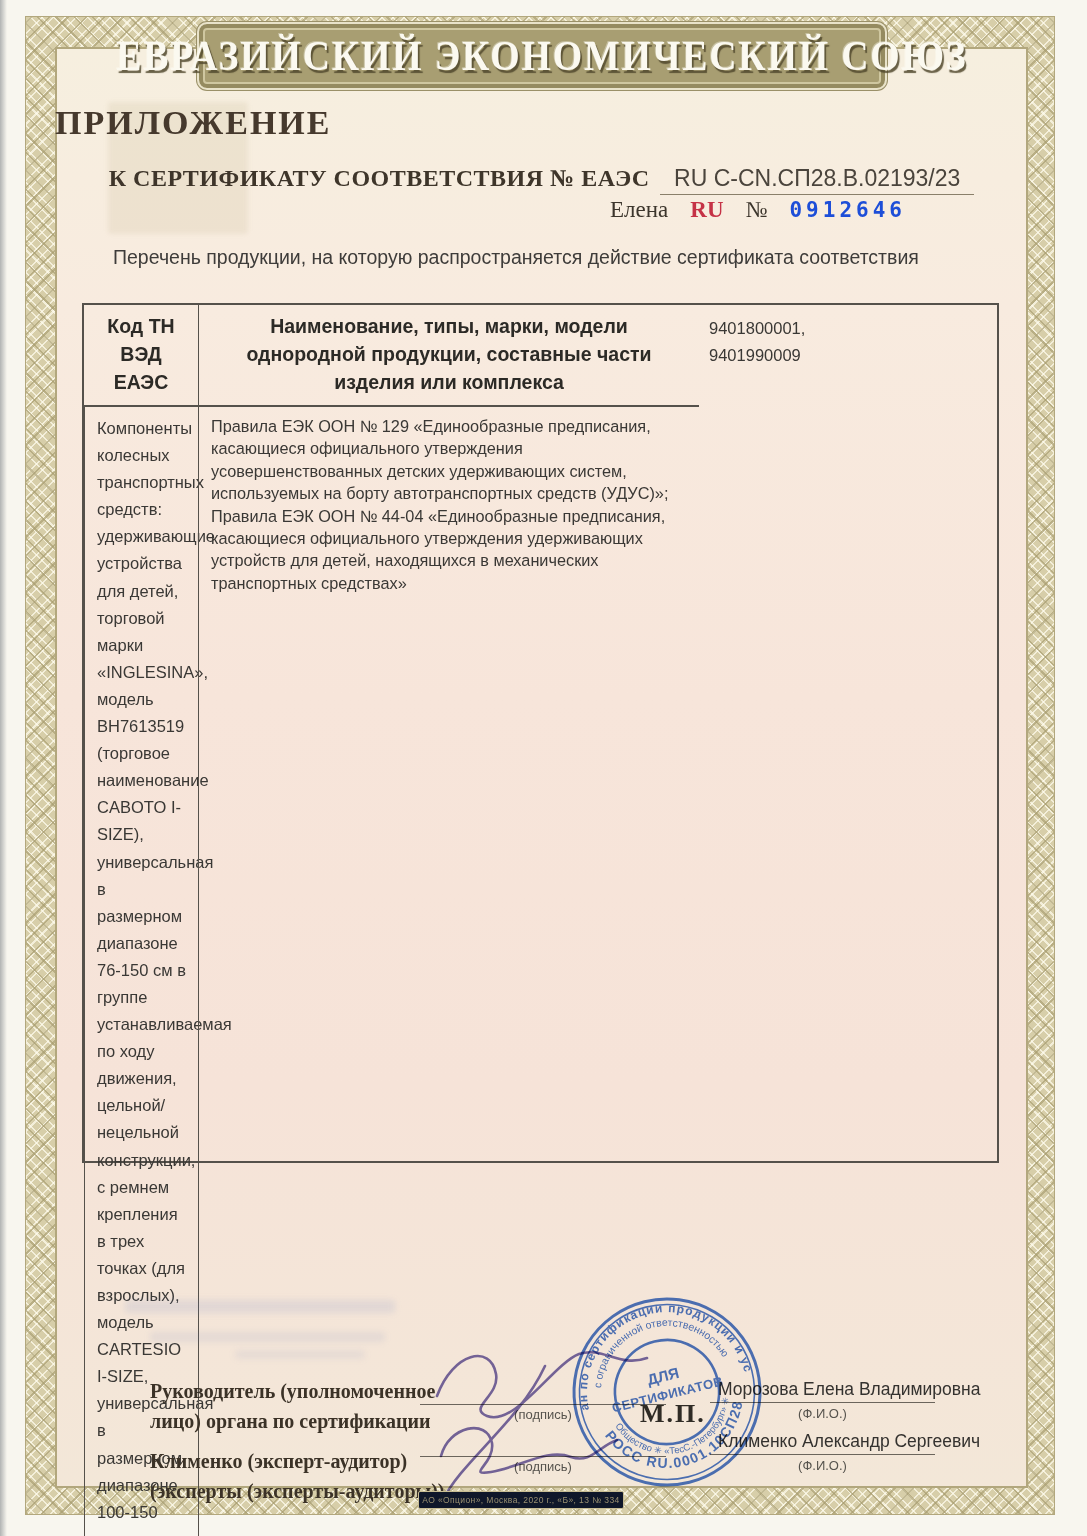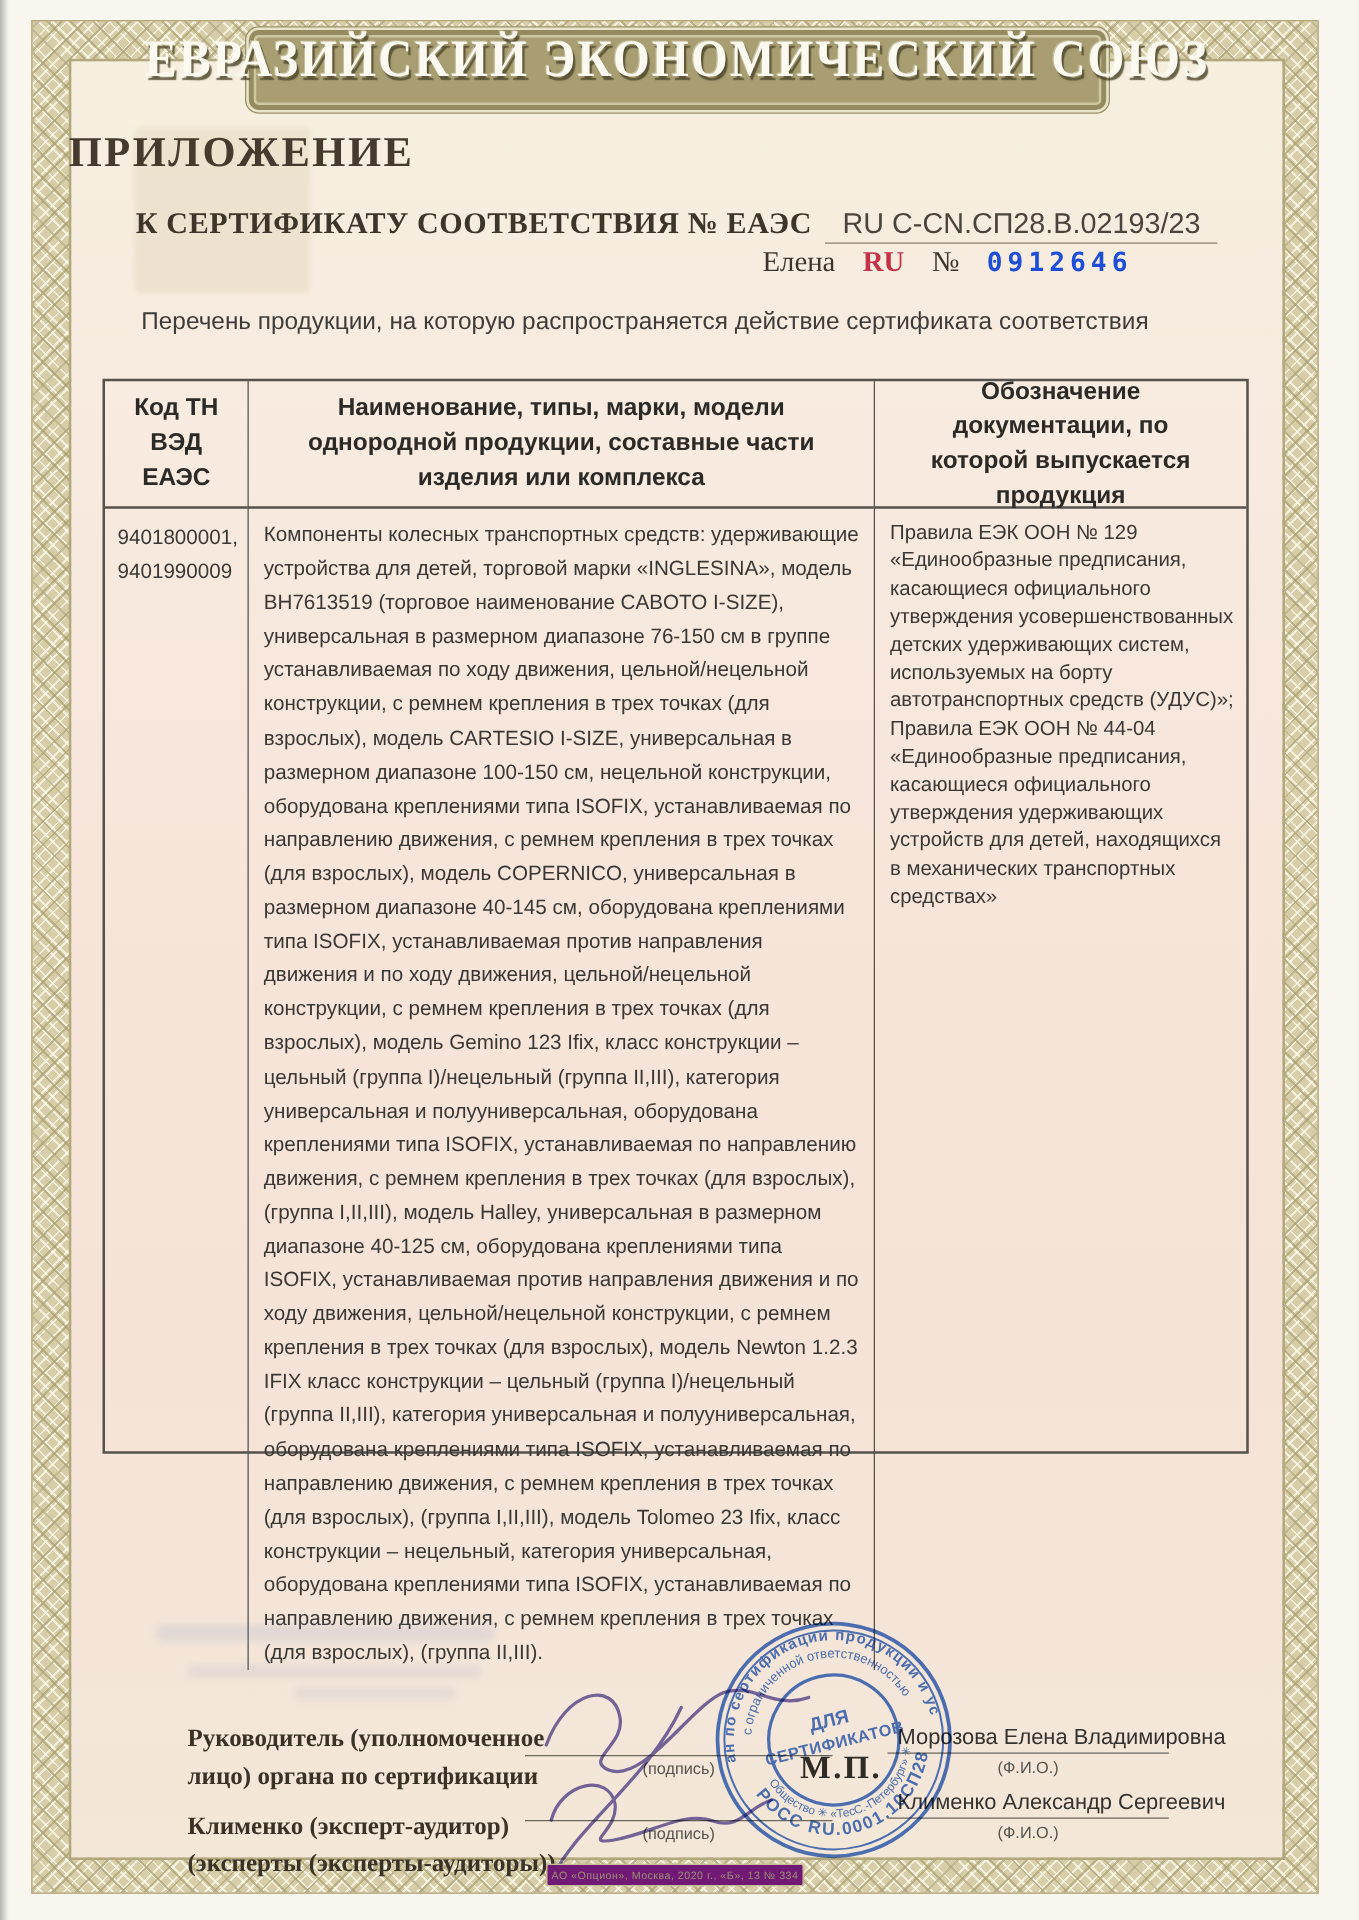--- a/index.html
+++ b/index.html
@@ -19,21 +19,21 @@
   
   .inner{position:absolute;left:55px;top:47px;width:973px;height:1441px;box-sizing:border-box;
         border:2px solid #b2a77d;
         background:linear-gradient(180deg,#f6efdf 0%,#f8ebdf 18%,#f7e5da 45%,#f6e3d8 72%,#f3e7d8 100%);}
   .ghost-rect{position:absolute;left:108px;top:102px;width:140px;height:132px;
         background:rgba(196,176,140,.18);filter:blur(2px);border-radius:4px;}
   
   .banner{position:absolute;left:197px;top:22px;width:690px;height:68px;border-radius:10px;
         background:#a89e72;border:2px solid #e9e3ca;box-sizing:border-box;
         box-shadow:inset 0 0 0 4px #958b60, inset 0 0 0 6px #cfc7a0, 0 0 0 1px #9a9068;
-        display:flex;align-items:flex-start;justify-content:center;}
+        display:flex;align-items:center;justify-content:center;}
   .banner-text{font-family:"Liberation Serif",serif;font-weight:bold;font-size:42px;
         color:#fbf9f0;white-space:nowrap;letter-spacing:2px;transform:scaleX(.9);
         text-shadow:2px 3px 1px rgba(80,72,45,.85), -1px -1px 0 rgba(255,255,250,.35);}
   .doc-title{position:absolute;left:55px;top:104px;width:973px;text-align:left;
         font-family:"Liberation Serif",serif;font-weight:bold;font-size:34px;color:#46392d;
         letter-spacing:2px;}
   .cert-line{position:absolute;left:55px;top:165px;width:973px;text-align:center;white-space:nowrap;}
   .cert-prefix{font-family:"Liberation Serif",serif;font-weight:bold;font-size:24px;color:#3e352a;letter-spacing:.5px;}
   .cert-number{font-family:"Liberation Sans",sans-serif;font-size:23px;color:#4a443c;
         border-bottom:1px solid #8a7f6a;padding:0 14px 3px 14px;margin-left:6px;}
@@ -79,23 +79,23 @@
   .cf2{left:710px;top:1458px;width:225px;}
   .sig-name{position:absolute;font-size:17.5px;color:#34322f;white-space:nowrap;}
   .nm1{left:718px;top:1379px;}
   .nm2{left:718px;top:1431px;}
   .mp-mark{position:absolute;left:640px;top:1399px;width:60px;text-align:center;
         font-family:"Liberation Serif",serif;font-weight:bold;font-size:26px;color:#2f2b25;letter-spacing:2px;}
   .stamp-svg{position:absolute;left:566px;top:1291px;width:202px;height:202px;
         mix-blend-mode:multiply;opacity:.88;}
   .autograph-svg{position:absolute;left:395px;top:1330px;width:300px;height:185px;
         mix-blend-mode:multiply;opacity:.82;}
-  .imprint{position:absolute;left:437px;top:1491px;width:204px;height:16px;
+  .imprint{position:absolute;left:418px;top:1491px;width:204px;height:16px;
         display:flex;align-items:center;justify-content:center;
-        background:#701a75;border:1px solid #c8bd94;border-radius:2px;
+        background:#0f172a;border:1px solid #c8bd94;border-radius:2px;
         font-size:8.5px;color:#9b9172;letter-spacing:.4px;white-space:nowrap;overflow:hidden;}
 </style>
 </head>
 <body>
 
 <div class="page">
 
   <div class="border-band"></div>
   <div class="inner"></div>
   <div class="ghost-rect"></div>
@@ -120,24 +120,20 @@
 
   <div class="intro">Перечень продукции, на которую распространяется действие сертификата соответствия</div>
 
   <div class="ptable">
     <div class="th hb">Код ТН
 ВЭД
 ЕАЭС</div>
     <div class="th hb cb">Наименование, типы, марки, модели
 однородной продукции, составные части
 изделия или комплекса</div>
-    <div class="th hb cb">Обозначение
-документации, по
-которой выпускается
-продукция</div>
     <div class="td code-cell">9401800001,
 9401990009</div>
     <div class="td desc-cell cb">Компоненты колесных транспортных средств: удерживающие устройства для детей, торговой марки «INGLESINA», модель ВН7613519 (торговое наименование CABOTO I-SIZE), универсальная в размерном диапазоне 76-150 см в группе устанавливаемая по ходу движения, цельной/нецельной конструкции, с ремнем крепления в трех точках (для взрослых), модель CARTESIO I-SIZE, универсальная в размерном диапазоне 100-150 см, нецельной конструкции, оборудована креплениями типа ISOFIX, устанавливаемая по направлению движения, с ремнем крепления в трех точках (для взрослых), модель COPERNICO, универсальная в размерном диапазоне 40-145 см, оборудована креплениями типа ISOFIX, устанавливаемая против направления движения и по ходу движения, цельной/нецельной конструкции, с ремнем крепления в трех точках (для взрослых), модель Gemino 123 Ifix, класс конструкции – цельный (группа I)/нецельный (группа II,III), категория универсальная и полууниверсальная, оборудована креплениями типа ISOFIX, устанавливаемая по направлению движения, с ремнем крепления в трех точках (для взрослых), (группа I,II,III), модель Halley, универсальная в размерном диапазоне 40-125 см, оборудована креплениями типа ISOFIX, устанавливаемая против направления движения и по ходу движения, цельной/нецельной конструкции, с ремнем крепления в трех точках (для взрослых), модель Newton 1.2.3 IFIX класс конструкции – цельный (группа I)/нецельный (группа II,III), категория универсальная и полууниверсальная, оборудована креплениями типа ISOFIX, устанавливаемая по направлению движения, с ремнем крепления в трех точках (для взрослых), (группа I,II,III), модель Tolomeo 23 Ifix, класс конструкции – нецельный, категория универсальная, оборудована креплениями типа ISOFIX, устанавливаемая по направлению движения, с ремнем крепления в трех точках (для взрослых), (группа II,III).</div>
     <div class="td docs-cell cb">Правила ЕЭК ООН № 129 «Единообразные предписания, касающиеся официального утверждения усовершенствованных детских удерживающих систем, используемых на борту автотранспортных средств (УДУС)»; Правила ЕЭК ООН № 44-04 «Единообразные предписания, касающиеся официального утверждения удерживающих устройств для детей, находящихся в механических транспортных средствах»</div>
   </div>
 
   <div class="smudge s1"></div>
   <div class="smudge s2"></div>
   <div class="smudge s3"></div>
 

